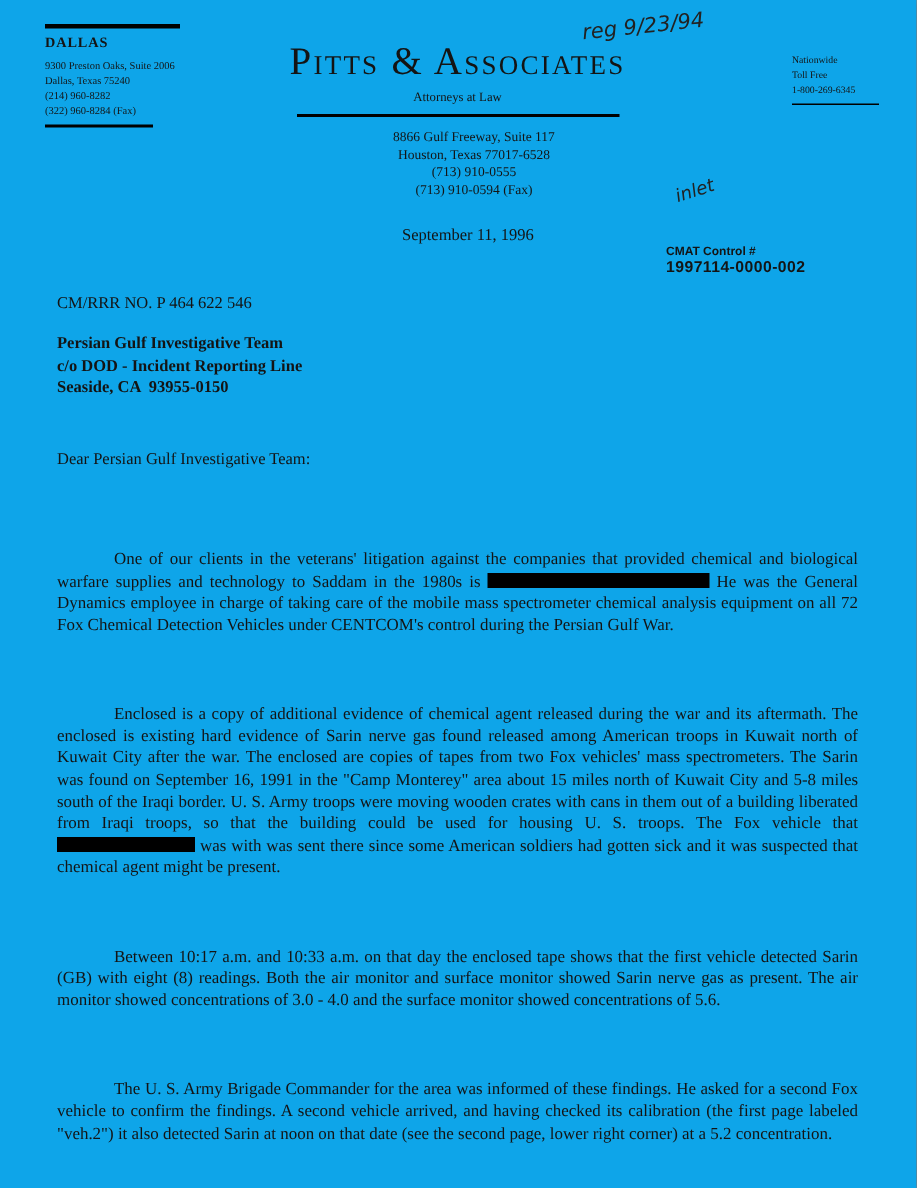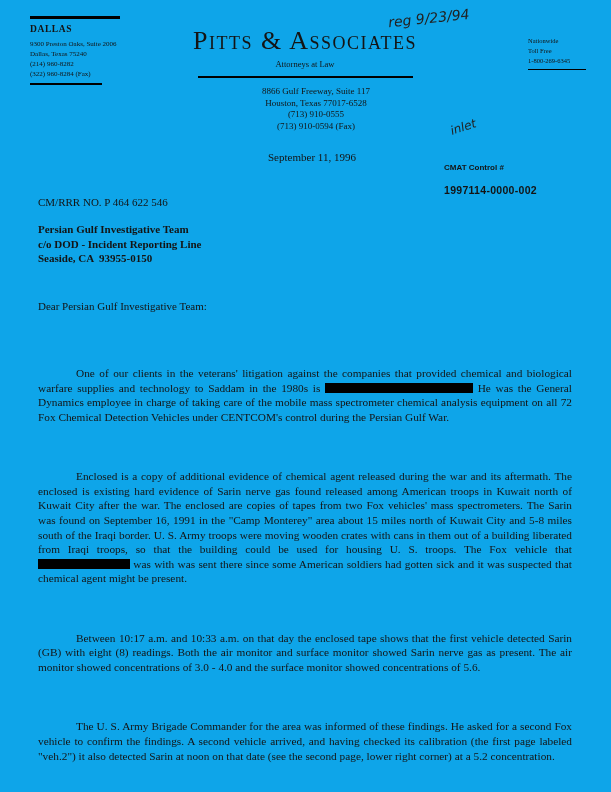--- a/index.html
+++ b/index.html
@@ -26,21 +26,21 @@
   
   .hand { font-family:"DejaVu Sans", sans-serif; font-style:italic; color:#222; }
   .hand-date { position:absolute; left:388px; top:10px; font-size:14px; transform:rotate(-6deg); }
   .hand-note { position:absolute; left:450px; top:120px; font-size:12px; transform:rotate(-18deg); }
   
   .office-addr { position:absolute; left:161px; top:86px; width:310px; text-align:center; font-size:9px; line-height:1.3; }
   .date-line { position:absolute; left:256px; top:151px; font-size:11px;margin-left:12px; }
   
   .cmat { position:absolute; left:444px; top:163px; font-family:"Liberation Sans", sans-serif; }
   .cmat-label { font-weight:bold; font-size:8px; }
-  .cmat-number { font-weight:bold; font-size:10.5px; letter-spacing:.3px; margin-top:12px;text-align:right; }
+  .cmat-number { font-weight:bold; font-size:10.5px; letter-spacing:.3px; margin-top:0;text-align:right; }
   
   .ref-line   { position:absolute; left:38px; top:196px; font-size:11px; }
   .recipient  { position:absolute; left:38px; top:222px; font-size:11px; line-height:1.32;font-weight:bold; }
   .salutation { position:absolute; left:38px; top:300px; font-size:11px; }
   .body-block { position:absolute; left:38px; top:321px; width:534px; font-size:11.3px; line-height:1.29; text-align:justify; }
   .para { margin-bottom:13px; text-indent:38px;margin-top:45px; }
   .redaction { display:inline-block; height:10px; background:#000; transform:translateY(1px); }
   .addr-line { white-space:pre; }
 </style>
 </head>

